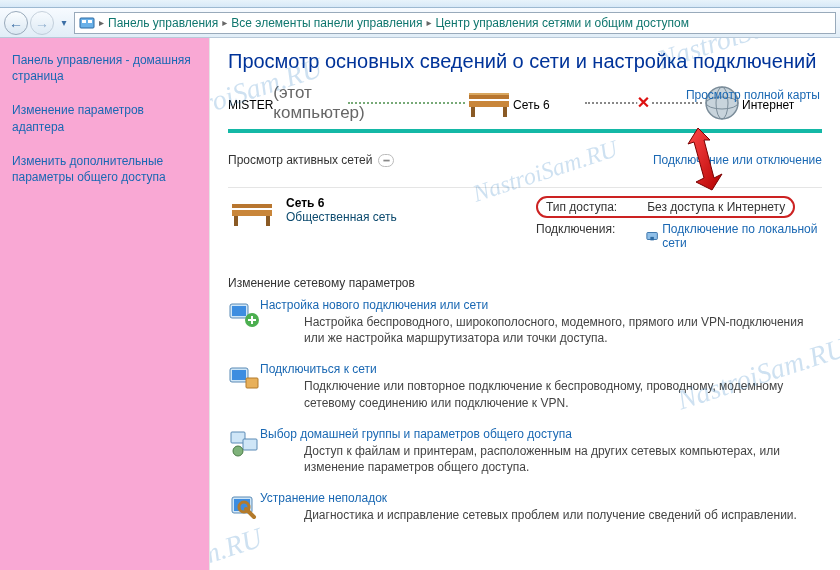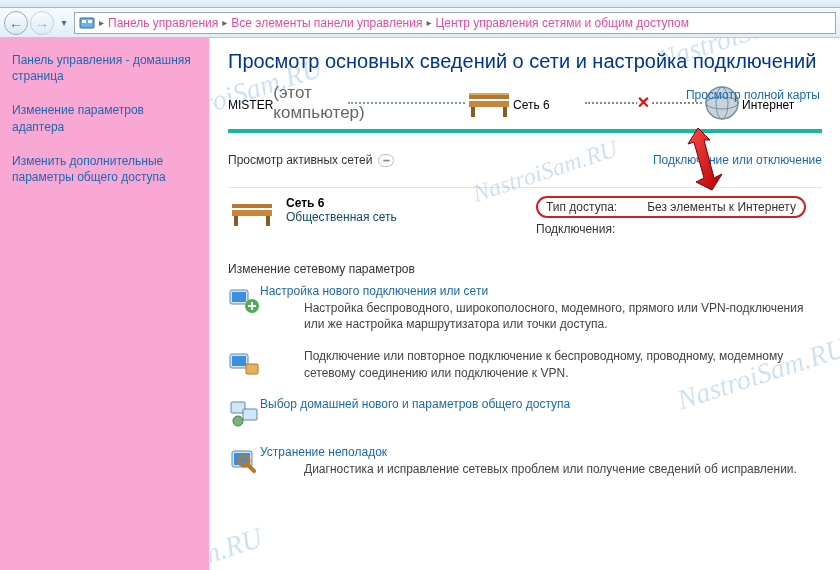--- a/index.html
+++ b/index.html
@@ -20,21 +20,21 @@
     color: #3b6ea5; font-size: 14px;
   }
   .dropbtn { width: 16px; height: 24px; display:flex; align-items:center; justify-content:center; color:#3b6ea5; font-size:10px; }
   .addrbar {
     flex: 1; height: 22px; background: #fff; border: 1px solid #9ab; display: flex; align-items: center;
     padding: 0 4px; gap: 4px; overflow: hidden; white-space: nowrap;
   }
   .addr-icon { width:16px; height:16px; }
   .crumb { display:flex; align-items:center; gap:4px; }
   .crumb .sep { color:#666; font-size:10px; }
-  .crumb-text { color:#ec4899; }
+  .crumb-text { color:#0f766e; }
 
   
   .main { display:flex; height: calc(570px - 38px); }
   .sidebar {
     width: 210px; background: #f9a8d4; border-right: 1px solid #e5e5e5;
     padding: 14px 12px; display:flex; flex-direction:column; gap: 18px;
   }
   .sidelink { color:#1a68b3; text-decoration:none; line-height:1.35; cursor:pointer; }
 
   .content {
@@ -201,24 +201,31 @@
         </svg>
       <div class="netinfo">
         <div class="name">Сеть 6</div>
         <a class="type">Общественная сеть</a>
       </div>
       <div class="detailgrid">
         <div style="grid-column:1/3">
           <span class="highlight-box">
             <span class="k">Тип доступа:</span>
             &nbsp;&nbsp;&nbsp;&nbsp;&nbsp;&nbsp;&nbsp;
-            <span class="v">Без элементы к Интернету</span>
+            <span class="v">Без доступа к Интернету</span>
           </span>
         </div>
         <div class="k">Подключения:</div>
+        <div class="link">
+          <svg width="14" height="14" viewBox="0 0 14 14">
+              <rect x="1" y="3" width="12" height="8" rx="1" fill="#8fbfe8" stroke="#2d6aa3"></rect>
+              <rect x="5" y="8" width="4" height="4" fill="#2d6aa3"></rect>
+            </svg>
+          <span>Подключение по локальной сети</span>
+        </div>
       </div>
     </div>
 
     <div class="seclist">
       <div class="sechead">Изменение сетевому параметров</div>
 
       <div class="secitem">
         <svg class="secicon" viewBox="0 0 32 32">
             <rect x="2" y="6" width="18" height="14" rx="2" fill="#cfe6f7" stroke="#5a8ab5"></rect>
             <rect x="4" y="8" width="14" height="10" fill="#3d8de0"></rect>
@@ -231,32 +238,34 @@
         </div>
       </div>
 
       <div class="secitem">
         <svg class="secicon" viewBox="0 0 32 32">
             <rect x="2" y="6" width="18" height="14" rx="2" fill="#cfe6f7" stroke="#5a8ab5"></rect>
             <rect x="4" y="8" width="14" height="10" fill="#3d8de0"></rect>
             <rect x="18" y="16" width="12" height="10" rx="1" fill="#e8b05a" stroke="#b37a2a"></rect>
           </svg>
         <div class="secbody">
+          <div class="title">Подключиться к сети</div>
           <div class="desc">Подключение или повторное подключение к беспроводному, проводному, модемному сетевому соединению или подключение к VPN.</div>
         </div>
       </div>
 
       <div class="secitem">
         <svg class="secicon" viewBox="0 0 32 32">
             <rect x="3" y="5" width="14" height="11" rx="1" fill="#cfe6f7" stroke="#5a8ab5"></rect>
             <rect x="15" y="12" width="14" height="11" rx="1" fill="#cfe6f7" stroke="#5a8ab5"></rect>
             <circle cx="10" cy="24" r="5" fill="#7fb27a" stroke="#4a7a46"></circle>
           </svg>
         <div class="secbody">
-          <div class="title">Выбор домашней нового и параметров общего доступа</div>
+          <div class="title">Выбор домашней группы и параметров общего доступа</div>
+          <div class="desc">Доступ к файлам и принтерам, расположенным на других сетевых компьютерах, или изменение параметров общего доступа.</div>
         </div>
       </div>
 
       <div class="secitem">
         <svg class="secicon" viewBox="0 0 32 32">
             <rect x="4" y="6" width="20" height="16" rx="2" fill="#cfe6f7" stroke="#5a8ab5"></rect>
             <rect x="6" y="8" width="16" height="12" fill="#3d8de0"></rect>
             <path d="M18 18l8 8" stroke="#b37a2a" stroke-width="4" stroke-linecap="round"></path>
             <circle cx="16" cy="16" r="5" fill="none" stroke="#b37a2a" stroke-width="3"></circle>
           </svg>

